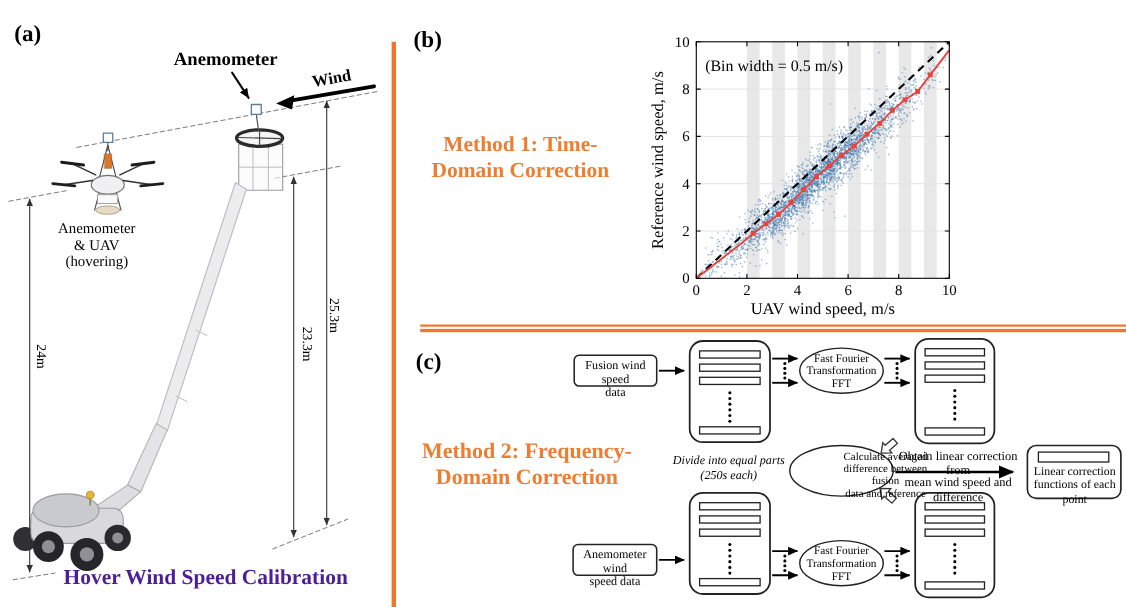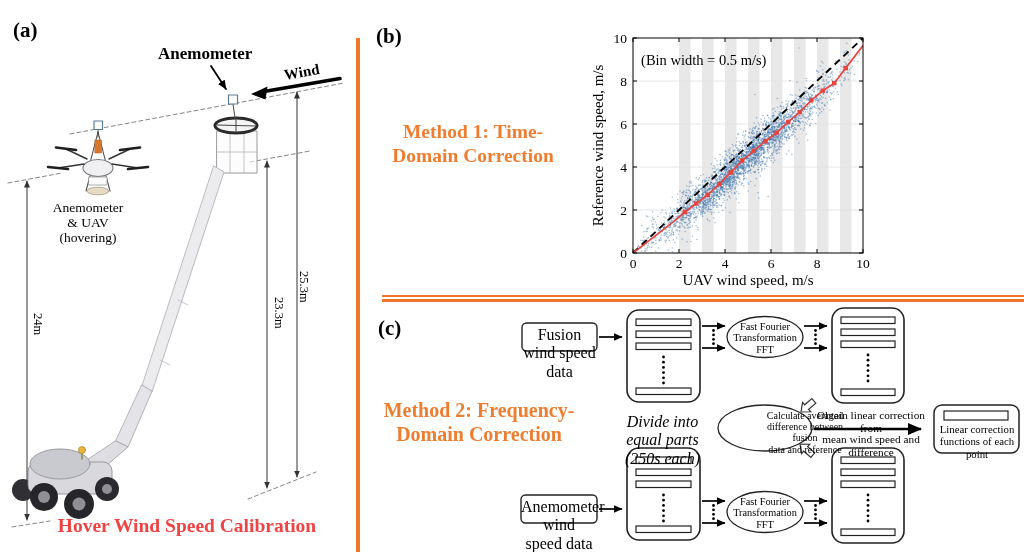--- a/index.html
+++ b/index.html
@@ -2,21 +2,21 @@
 <html><head>
 <meta charset="utf-8">
 <style>
   html,body{margin:0;padding:0;background:#fff;}
   #fig{position:relative;width:1024px;height:552px;background:#fff;overflow:hidden;
        font-family:"Liberation Serif","DejaVu Serif",serif;color:#000;}
   .abs{position:absolute;}
   .prelines{white-space:pre-line;}
   .panel-letter{font-weight:bold;font-size:21px;}
   .method{font-weight:bold;font-size:19.5px;line-height:1.22;text-align:center;}
-  .flowtxt{font-size:16px;line-height:1.15;text-align:center;}
+  .flowtxt{font-size:11px;line-height:1.15;text-align:center;}
   .dim-label{font-size:12.5px;transform-origin:0 0;transform:rotate(90deg);white-space:nowrap;}
   .vdiv{position:absolute;left:356px;top:38px;width:4px;height:514px;}
   .hdiv-thin{position:absolute;left:382px;top:295px;height:2px;right:0;}
   .hdiv-thick{position:absolute;left:382px;top:299px;height:3px;right:0;}
   svg{position:absolute;left:0;top:0;}
   text{font-family:"Liberation Serif","DejaVu Serif",serif;}
 </style>
 </head>
 <body>
 
@@ -3492,21 +3492,21 @@
 
   <div class="abs panel-letter" style="left:13px;top:18px;">(a)</div>
   <div class="abs" style="left:158px;top:44px;font-weight:bold;font-size:17px;">Anemometer</div>
   <div class="abs" style="left:284px;top:64px;font-weight:bold;font-size:15px;transform:rotate(-10deg);">Wind</div>
   <div class="abs prelines" style="left:38px;top:200px;width:100px;text-align:center;font-size:13.5px;line-height:1.12;">Anemometer
 &amp; UAV
 (hovering)</div>
   <div class="abs dim-label" style="left:45px;top:313px;">24m</div>
   <div class="abs dim-label" style="left:286px;top:297px;">23.3m</div>
   <div class="abs dim-label" style="left:311px;top:271px;">25.3m</div>
-  <div class="abs" style="left: 37px; top: 515px; width: 300px; text-align: center; font-weight: bold; font-size: 19.5px; color: #ef4444;">Hover Wind Speed Calibration</div>
+  <div class="abs" style="left: 37px; top: 515px; width: 300px; text-align: center; font-weight: bold; font-size: 19.5px; color: #4c1d95;">Hover Wind Speed Calibration</div>
 
   <div class="abs panel-letter" style="left:376px;top:24px;">(b)</div>
   <div class="abs prelines method" style="left: 368px; top: 120px; width: 210px; color: rgb(237, 125, 49); text-align: center;">Method 1: Time-
 Domain Correction</div>
 
   <div class="abs panel-letter" style="left:378px;top:316px;">(c)</div>
   <div class="abs prelines method" style="left: 371px; top: 398px; width: 216px; font-size: 20px; color: rgb(237, 125, 49);">Method 2: Frequency-
 Domain Correction</div>
 
   <div class="abs prelines flowtxt" style="left:522px;top:326px;width:75px;">Fusion wind speed

